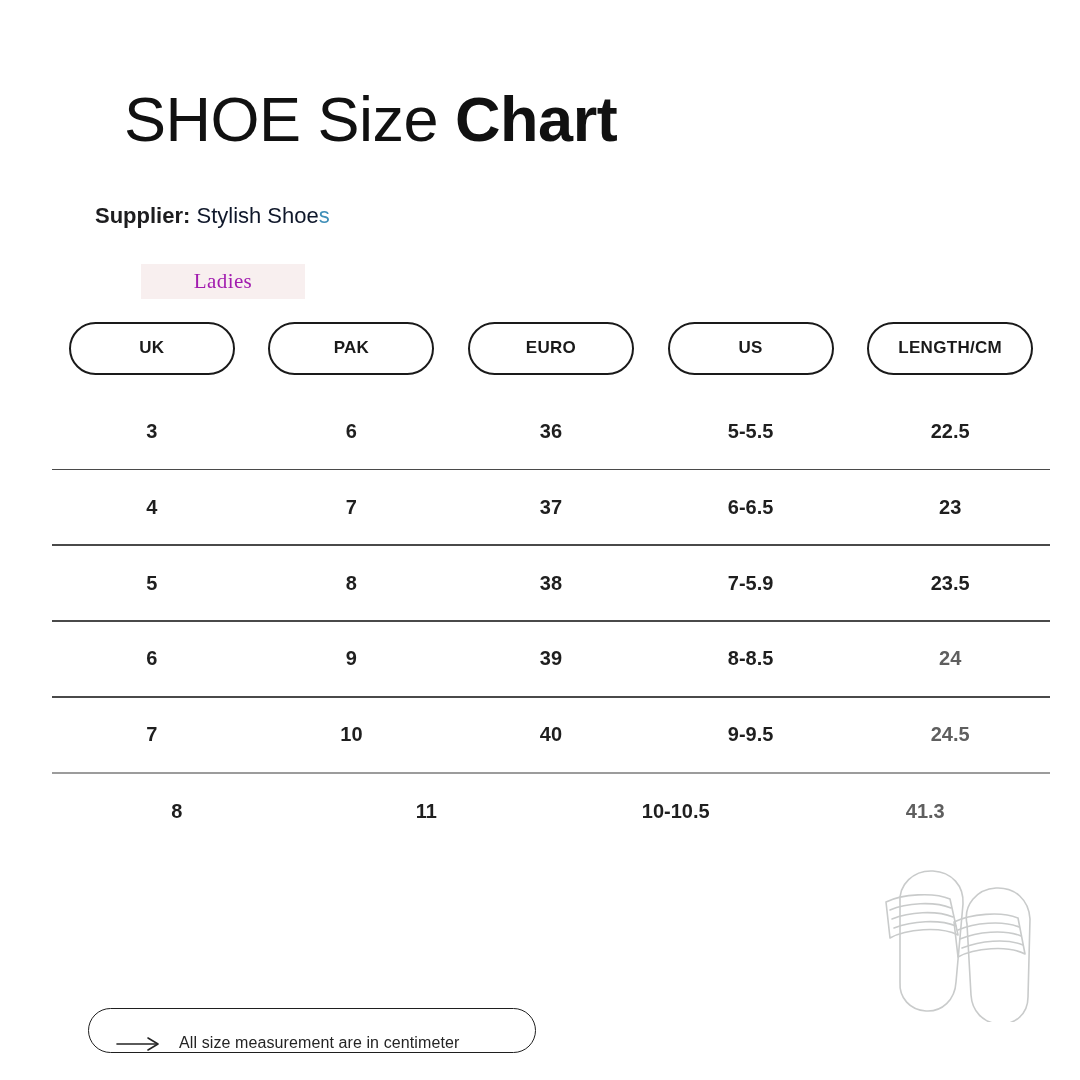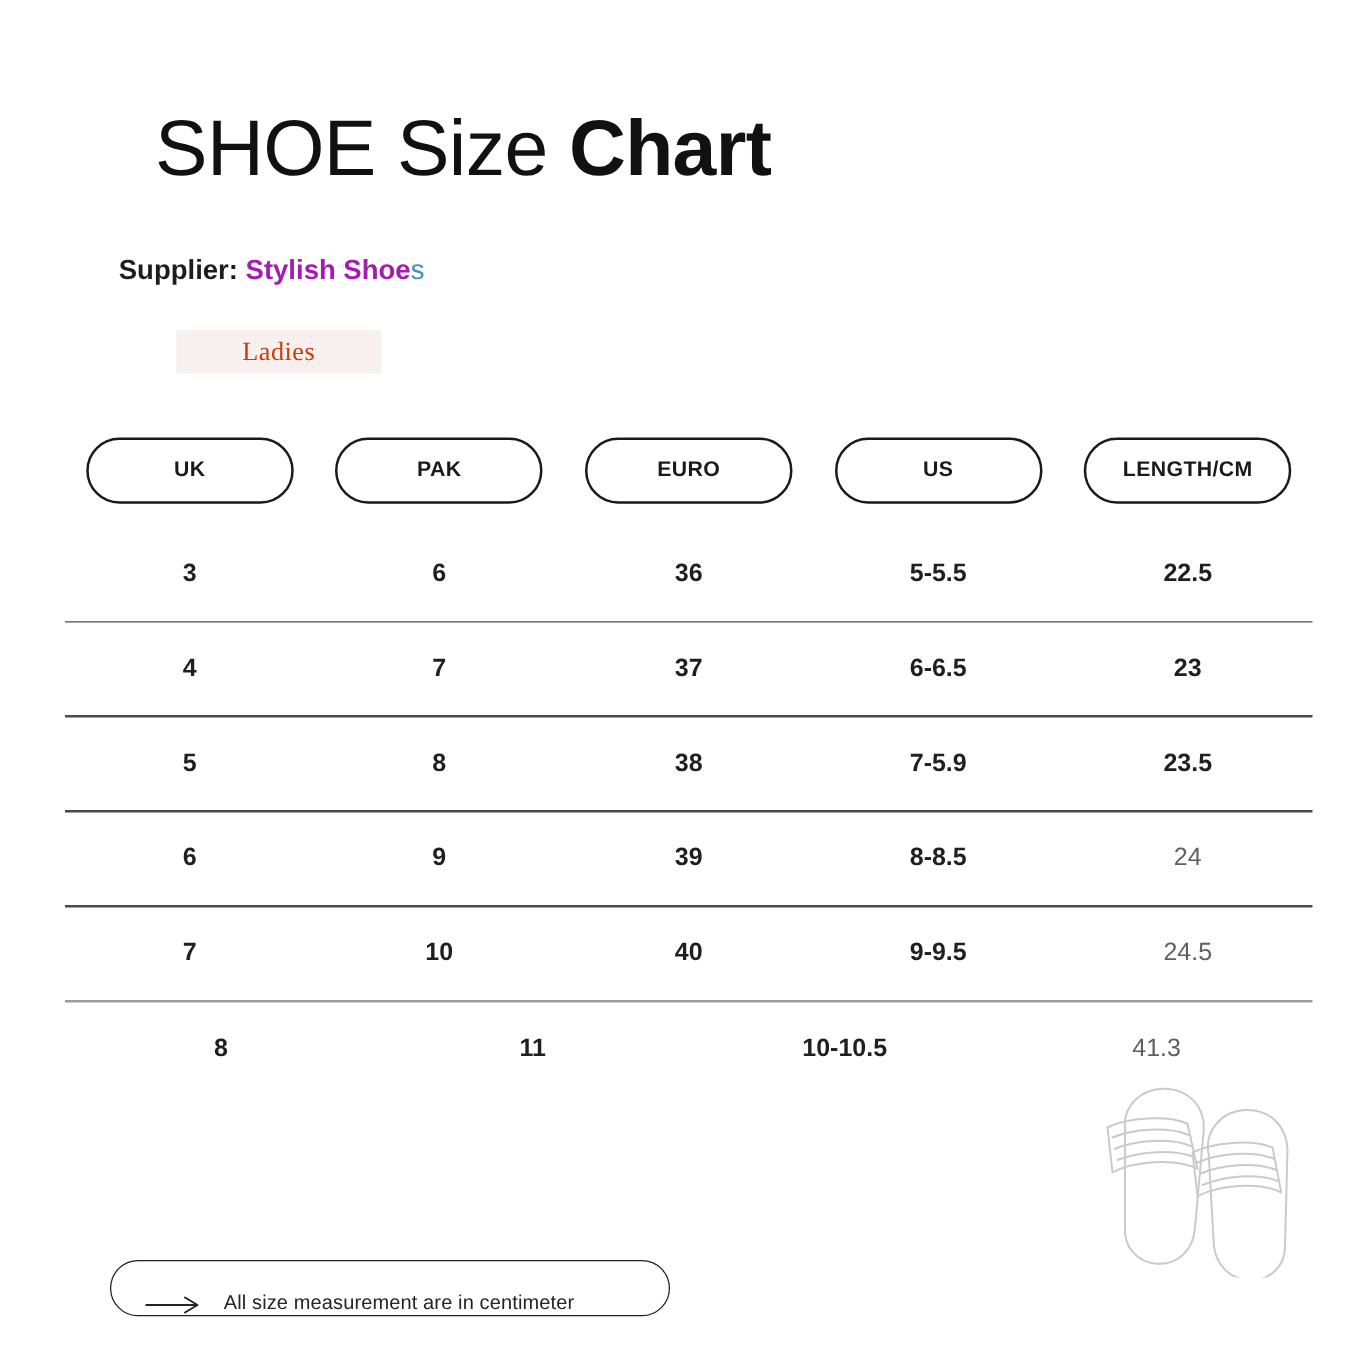--- a/index.html
+++ b/index.html
@@ -35,47 +35,47 @@
   #supplier {
     position: absolute;
     left: 95px;
     top: 202px;
     font-size: 22px;
     line-height: 28px;
     font-weight: 700;
     color: #1d1d1f;
     white-space: nowrap;
   }
-  #supplier .brand-bold   { color: #a21caf; font-weight: 700; }
+  #supplier .brand-bold   { color: #0f172a; font-weight: 400; }
   #supplier .brand-light  { color: #3f8fb8; font-weight: 400; }
 
   
   #ladies-badge {
     position: absolute;
     left: 141px;
     top: 264px;
     width: 164px;
     height: 35px;
     background: #f8efef;
     display: flex;
     align-items: center;
     justify-content: center;
   }
   #ladies-badge span {
     font-family: "Liberation Serif", serif;
     font-size: 21px;
-    color: #c2410c;
+    color: #a21caf;
     letter-spacing: 0.4px;
   }
 
   
   #table {
     position: absolute;
     left: 52px;
-    top: 348px;
+    top: 320px;
     width: 998px;
   }
   .row {
     display: flex;
     width: 100%;
   }
   .cell {
     flex: 1 1 0;
     display: flex;
     align-items: center;
@@ -102,21 +102,21 @@
   }
 
   
   .data-row { height: 74.5px; }
   .data-row .cell {
     font-size: 20px;
     font-weight: 700;
     color: #1f1f1f;
   }
   .data-row .cell.muted {
-    font-weight: 400;
+    font-weight: 700;
     color: #5f5f5f;
   }
   .sep {
     width: 998px;
     height: 1.4px;
     background: #4a4a4a;
   }
   .sep.light { background: #9c9c9c; height: 2px; }
 
   

